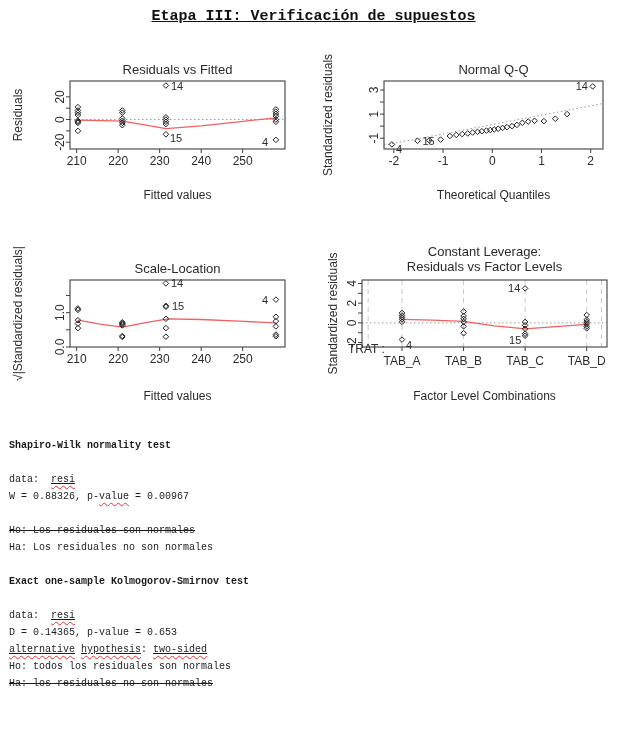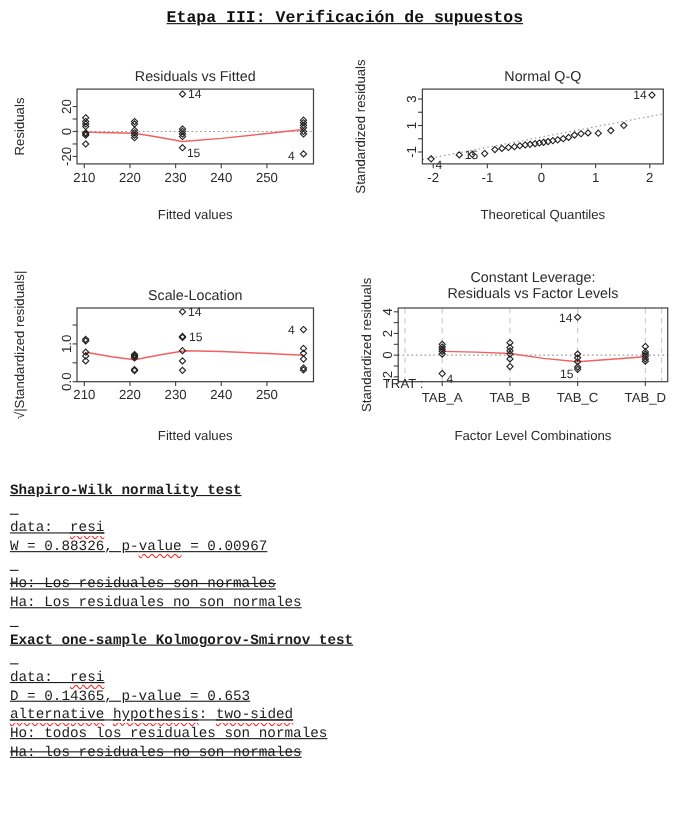--- a/index.html
+++ b/index.html
@@ -19,21 +19,21 @@
   .figure .alab{font-size:12px;}
   .figure .tlab{font-size:12px;}
   .figure .ann{font-size:11px;}
   .figure .corner{font-size:12px;}
   .figure .box{fill:none;stroke:#3f3f3f;stroke-width:1.1;}
   .figure .tick{stroke:#3f3f3f;stroke-width:1;}
   .figure .pt{fill:none;stroke:#222;stroke-width:1;}
   .figure .redline{fill:none;stroke:var(--red-line);stroke-width:1.3;stroke-linejoin:round;}
   .figure .hdot{stroke:var(--dot-gray);stroke-width:1;stroke-dasharray:1.5 2.5;}
   .figure .vdash{stroke:var(--dash-gray);stroke-width:1;stroke-dasharray:5 4;}
-  .textblock{padding:15px 13px 0 9px;font-size:13px;line-height:17px;text-decoration:underline;}
+  .textblock{padding:15px 13px 0 9px;font-size:10px;line-height:17px;}
   .tl{white-space:pre;min-height:17px;}
   .tl .b{font-weight:bold;}
   .tl .red{color:var(--answer-red);}
   .tl .strike{text-decoration:line-through;text-decoration-thickness:1px;margin-top:12px;}
   .tl .u{text-decoration:underline;text-decoration-thickness:1px;margin-top:32px;}
   .tl .wavy{text-decoration:underline;text-decoration-style:wavy;
             text-decoration-color:var(--wavy-underline);text-decoration-thickness:1px;
             text-underline-offset:3px;}
 </style>
 </head>

